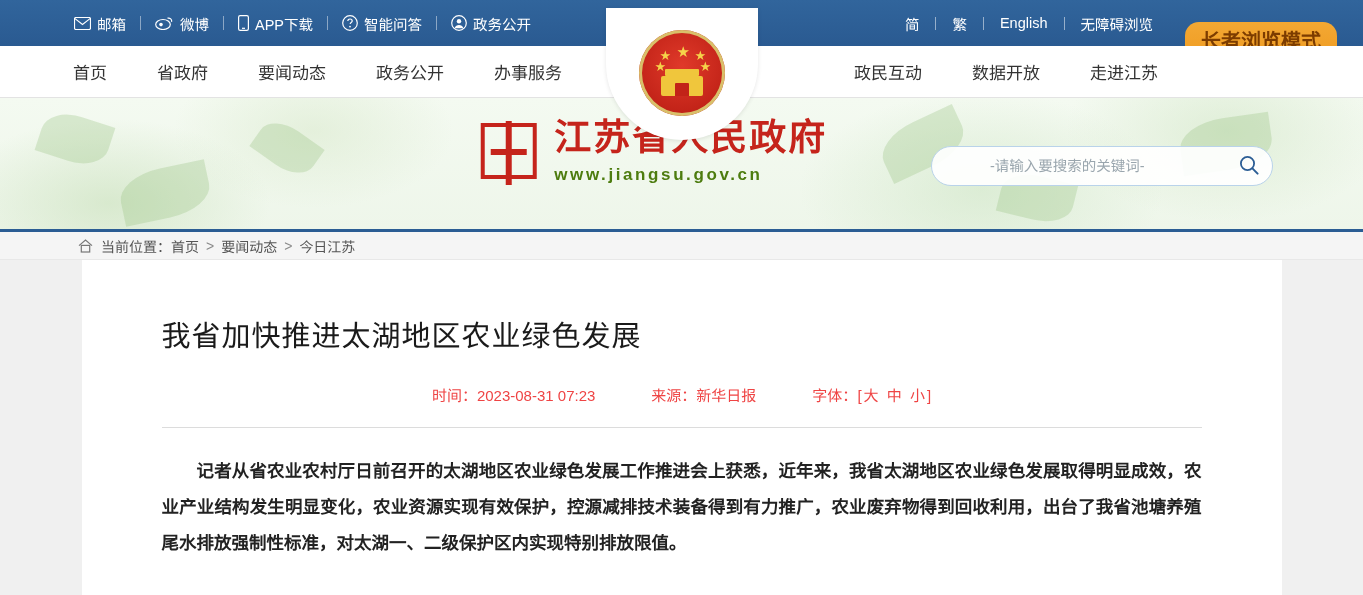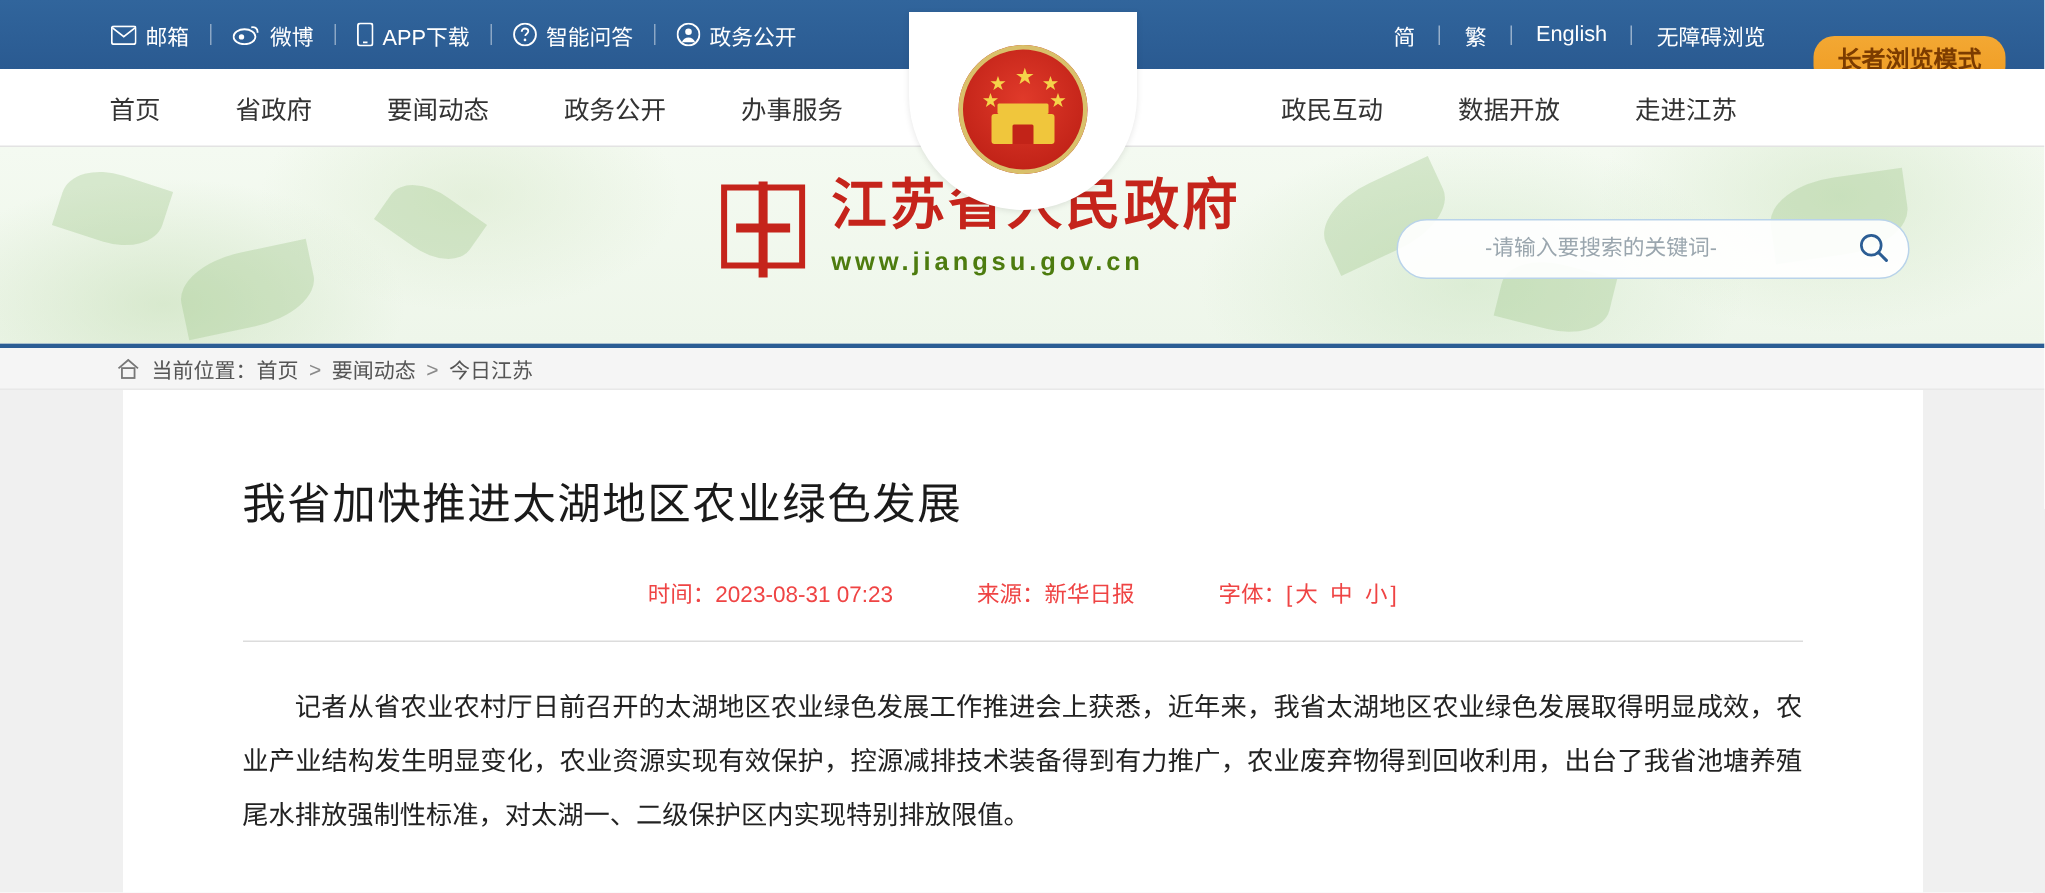--- a/index.html
+++ b/index.html
@@ -38,21 +38,21 @@
     gap: 0;
   }
   .tr-item {
     font-size: 14.5px; color: #ffffff; padding: 0 16px; white-space: nowrap;
   }
   .tr-sep { width: 1px; height: 13px; background: rgba(255,255,255,.5); }
   .elder-btn {
     margin-left: 16px;
     background: linear-gradient(180deg,#f3a833 0%, #ef9b22 100%);
     color: #7c3c00;
-    font-size: 16px;
+    font-size: 20px;
     font-weight: bold;
     border-radius: 14px;
     padding: 9px 16px;
     line-height: 1;
     border: none;
     cursor: pointer;
     font-family: "Liberation Sans", "DejaVu Sans", sans-serif;
     margin-top: 35px;
   }
 
@@ -415,16 +415,16 @@
       </div>
       <div>
         <span>来源：</span><span>新华日报</span>
       </div>
       <div class="meta-font">
         <span>字体：</span><span>[</span><span class="fs">大</span> <span class="fs">中</span> <span class="fs">小</span><span>]</span>
       </div>
     </div>
 
     <div class="art-body">
-      <p style="margin:0;">记者从省农业农村厅日前召开的太湖地区农业绿色发展工作推进会上获悉，近年来，我省太湖地区农业绿色发展取得明显成效，农业产业结构发生明显变化，农业资源实现有效保护，控源减排技术装备得到有力推广，农业废弃物得到回收利用，出台了我省池塘养殖尾水排放强制性标准，对太湖一、二级保护区内实现特别排放限值。</p>
+      <p style="margin:0;font-weight:bold;">记者从省农业农村厅日前召开的太湖地区农业绿色发展工作推进会上获悉，近年来，我省太湖地区农业绿色发展取得明显成效，农业产业结构发生明显变化，农业资源实现有效保护，控源减排技术装备得到有力推广，农业废弃物得到回收利用，出台了我省池塘养殖尾水排放强制性标准，对太湖一、二级保护区内实现特别排放限值。</p>
     </div>
   </div>
 </div>
 
 </body></html>

